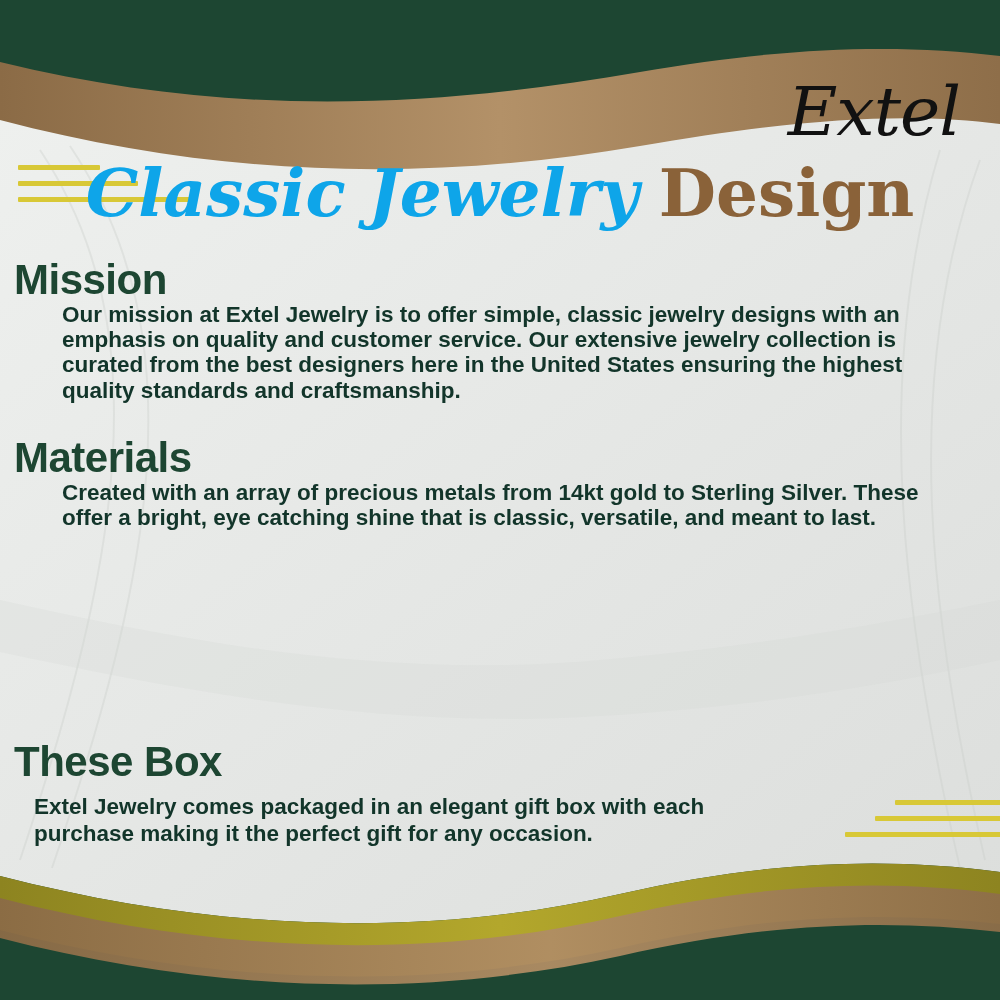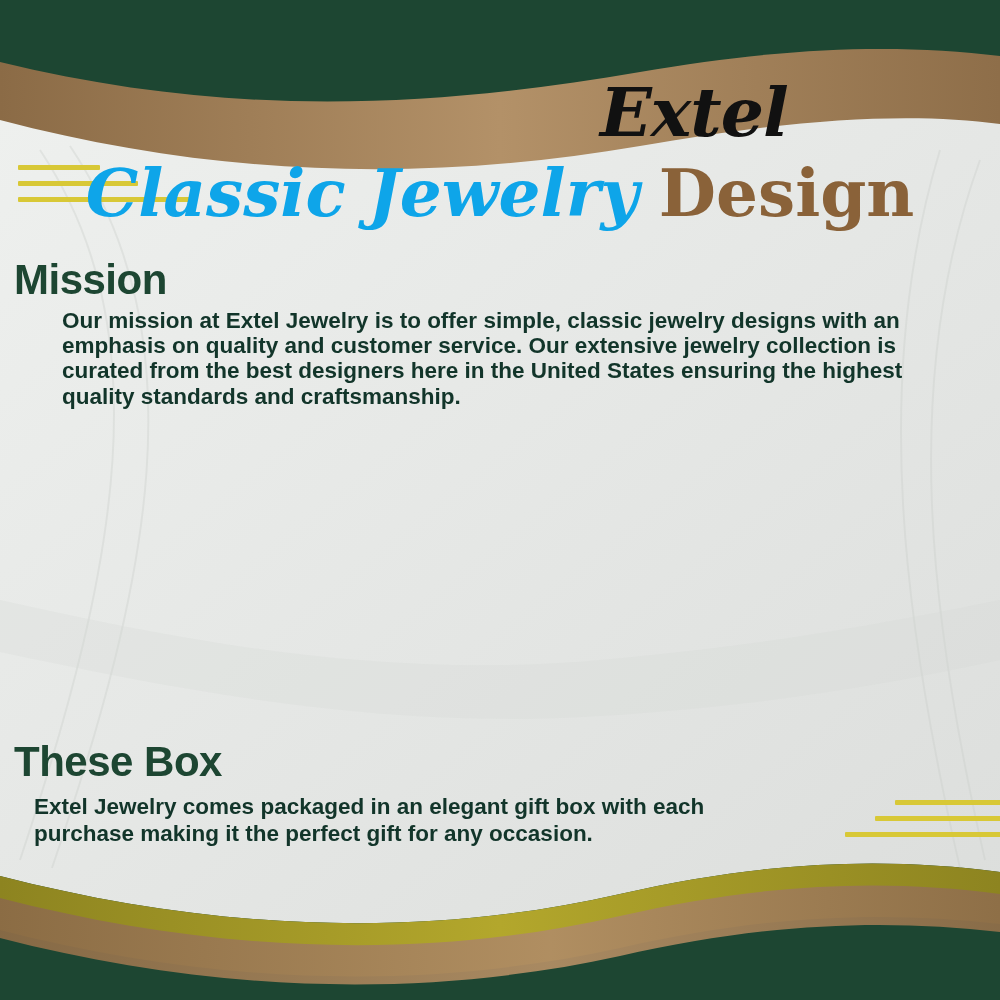--- a/index.html
+++ b/index.html
@@ -23,24 +23,24 @@
     position: absolute;
     left: 0; top: 0;
     width: 1000px; height: 1000px;
   }
 
   
   .brand {
     position: absolute;
     left: 600px; top: 78px;
     width: 360px;
-    text-align: left;
+    text-align: right;
     font-family: "DejaVu Serif", serif;
     font-style: italic;
-    font-weight: 700;
+    font-weight: 400;
     font-size: 68px;
     color: #111111;
     letter-spacing: -1px;
     line-height: 1;
   }
   .headline {
     position: absolute;
     left: 20px; top: 160px;
     width: 960px;
     text-align: center;
@@ -86,21 +86,20 @@
   .sec-title {
     font-family: "Liberation Sans", sans-serif;
     font-weight: 700;
     font-size: 42px;
     color: #1d4632;
     letter-spacing: -0.5px;
     line-height: 1.05;
   }
   .sec-body {
     margin-left: 48px;
-    margin-top: 6px;
     font-family: "Liberation Sans", sans-serif;
     font-weight: 600;
     font-size: 22.5px;
     line-height: 1.12;
     color: #12352a;
     max-width: 910px;
   }
   .s-mission   { top: 258px; }
   .s-materials { top: 436px; }
   .s-service   { top: 588px; }
@@ -175,20 +174,24 @@
 
     <div class="headline">
       <span class="part1">Classic Jewelry</span><span class="part2">Design</span>
     </div>
 
     <div class="section s-mission">
       <div class="sec-title">Mission</div>
       <div class="sec-body">Our mission at Extel Jewelry is to offer simple, classic jewelry designs with an emphasis on quality and customer service. Our extensive jewelry collection is curated from the best designers here in the United States ensuring the highest quality standards and craftsmanship.</div>
     </div>
 
+    <div class="section s-materials">
+      <div class="sec-title">Materials</div>
+      <div class="sec-body">Created with an array of precious metals from 14kt gold to Sterling Silver. These offer a bright, eye catching shine that is classic, versatile, and meant to last.</div>
+    </div>
 
 
     <div class="section s-gift">
       <div class="sec-title">These Box</div>
       <div class="sec-body">Extel Jewelry comes packaged in an elegant gift box with each purchase making it the perfect gift for any occasion.</div>
     </div>
 
   </div>
 </div>
 

